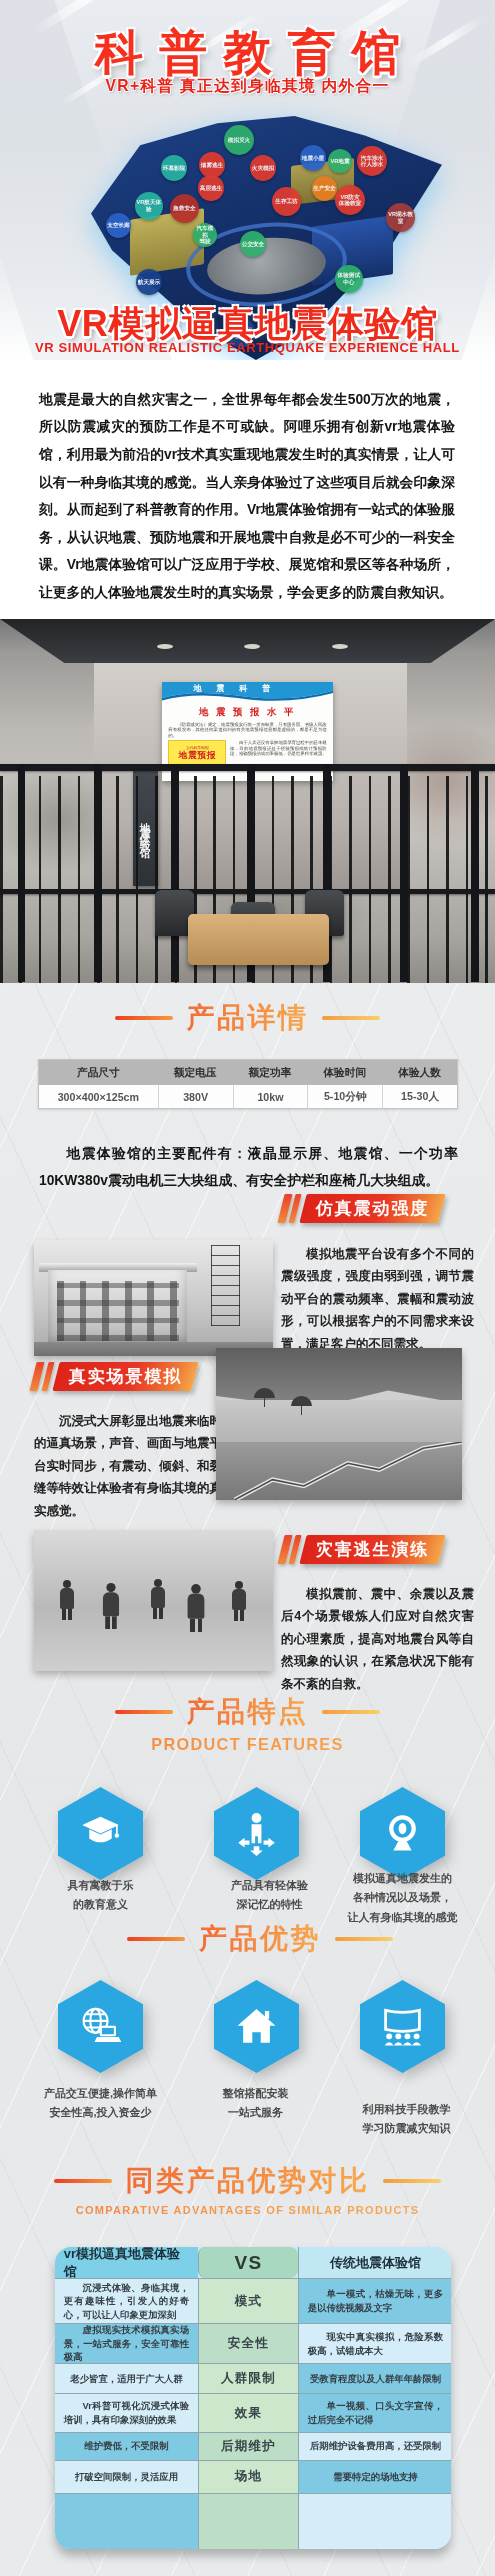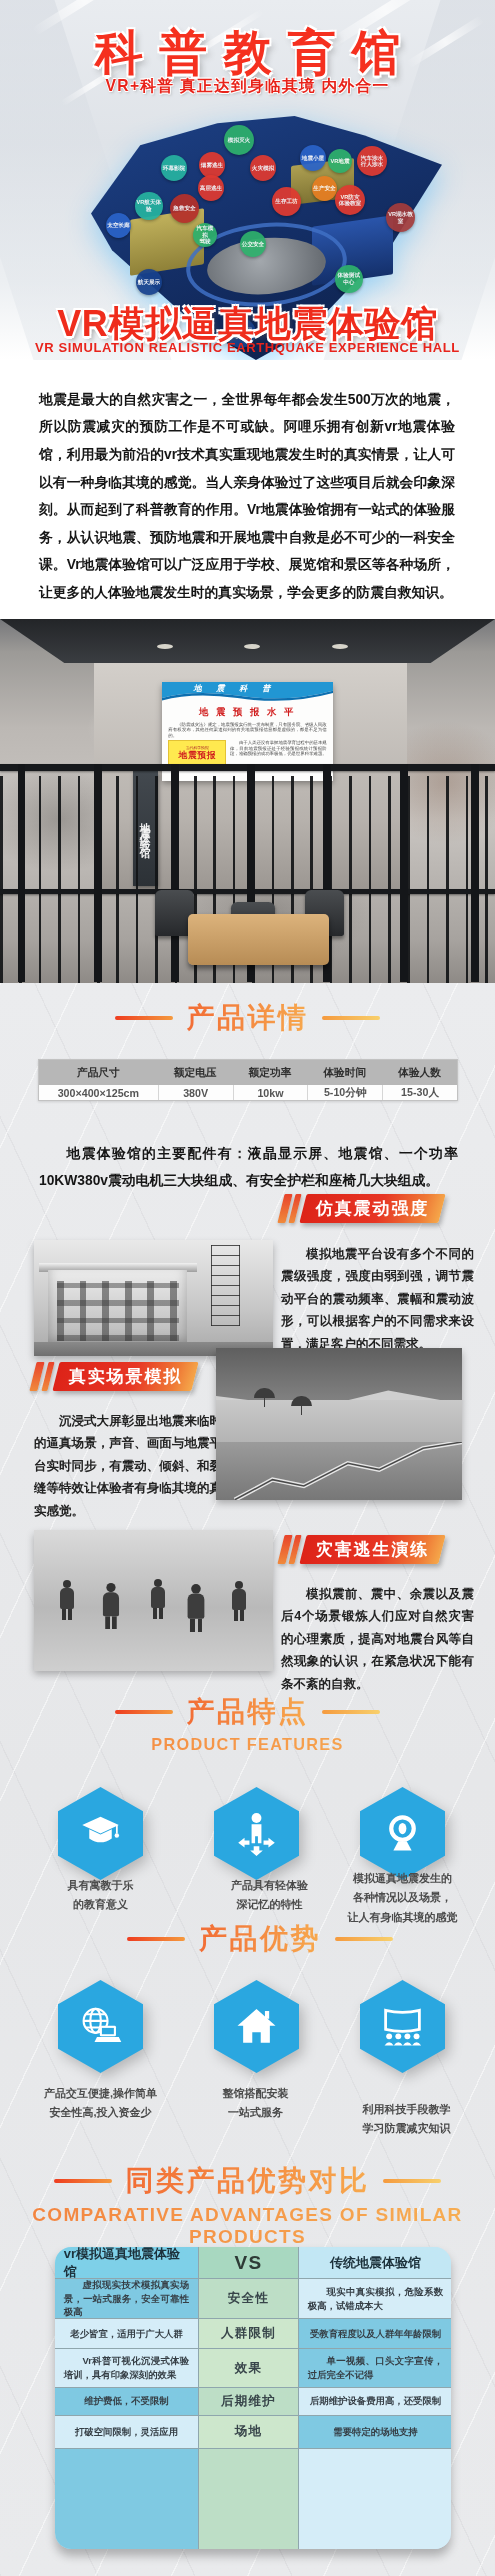--- a/index.html
+++ b/index.html
@@ -56,21 +56,21 @@
   .room-mottle{position:absolute;inset:0;
     background:radial-gradient(113px 75px at 12% 55%,rgba(70,66,62,.35),transparent 70%),
                radial-gradient(100px 88px at 90% 45%,rgba(122,84,62,.30),transparent 70%),
                radial-gradient(138px 88px at 55% 80%,rgba(80,76,72,.28),transparent 70%),
                radial-gradient(88px 56px at 30% 30%,rgba(255,255,255,.35),transparent 70%);}
   .backwall{position:absolute;left:94px;top:44px;width:313px;height:226px;
     background:linear-gradient(180deg,#d3cfca,#b6b1ac 70%,#9c9792);}
   .poster{position:absolute;left:162px;top:63px;width:171px;height:99px;background:#fdfdfc;
     box-shadow:0 2.5px 6.3px rgba(0,0,0,.35);padding:0 6.3px 3.8px 6.3px;}
   .poster-wave{position:absolute;left:0;top:0;width:171px;height:21px;}
-  .poster-tag{position:absolute;left:0;top:1.3px;width:146px;text-align:center;color:#fff;font-size:8.1px;font-weight:800;letter-spacing:6.3px;font-style:italic;}
+  .poster-tag{position:absolute;left:0;top:1.3px;width:146px;text-align:center;color:#fff;font-size:8.1px;font-weight:800;letter-spacing:6.3px;}
   .poster-title{margin-top:24px;text-align:center;color:#d11f1f;font-size:9.4px;font-weight:800;letter-spacing:2.5px;}
   .poster-body{margin-top:2.5px;font-size:4.4px;line-height:5.6px;color:#444;text-align:justify;text-indent:2em;}
   .poster-row{display:flex;gap:3.8px;margin-top:1.9px;}
   .poster-badge{width:58px;height:27.6px;background:#ffe94f;border:1.3px solid #e3c235;display:flex;flex-direction:column;
     align-items:center;justify-content:center;flex:none;}
   .poster-badge .b1{font-size:3.8px;color:#b02a2a;}
   .poster-badge .b2{font-size:8.8px;font-weight:800;color:#d11f1f;letter-spacing:0.6px;}
   .pillar-sign{position:absolute;left:133px;top:152px;width:25px;height:115px;background:linear-gradient(180deg,#43494f,#2c3136);
     color:#f2f2f2;writing-mode:vertical-rl;text-orientation:upright;font-size:10.7px;font-weight:700;letter-spacing:6.3px;
     display:flex;align-items:center;justify-content:center;box-shadow:1.3px 1.9px 3.8px rgba(0,0,0,.4);}
@@ -99,21 +99,21 @@
     background:linear-gradient(90deg,#f26d35,#f7a94e);-webkit-background-clip:text;background-clip:text;color:transparent;}
   .sec-en{margin-top:3.8px;font-size:16.3px;font-weight:800;letter-spacing:1.3px;
     background:linear-gradient(90deg,#f3823f,#f7b054);-webkit-background-clip:text;background-clip:text;color:transparent;}
 
   
   .spec-table{left:38px;top:1059px;width:420px;border:0.6px solid #c2c2c2;background:#fdfdfd;box-shadow:0 1.3px 2.5px rgba(0,0,0,.12);}
   .spec-row{display:flex;}
   .spec-row.head{background:#b7b7b7;}
   .spec-cell{display:flex;align-items:center;justify-content:center;font-size:10.7px;font-weight:700;}
   .spec-row.head .spec-cell{height:25px;color:#2f2f2f;}
-  .spec-row.vals .spec-cell{height:15px;color:#555;border-left:0.6px solid #d6d6d6;}
+  .spec-row.vals .spec-cell{height:23px;color:#555;border-left:0.6px solid #d6d6d6;}
   .spec-row.vals .spec-cell:first-child{border-left:none;}
   .c0{width:119px;} .c1{width:75px;} .c2{width:75px;} .c3{width:75px;} .c4{width:75px;}
   .spec-note{left:39px;top:1126px;width:419px;font-size:13.8px;line-height:27px;font-weight:700;color:#161616;
     text-align:justify;text-indent:2em;}
 
   
   .ribbon{height:29px;}
   .ribbon .bg{position:absolute;inset:0;transform:skewX(-14deg);border-radius:1.9px;
     background:linear-gradient(95deg,#dd2318 0%,#e73524 55%,#ef7a36 86%,#f5a94b 100%);
     box-shadow:2.5px 3.1px 5.6px rgba(0,0,0,.28);}
@@ -167,21 +167,21 @@
   .cmp-table{left:55px;top:2247px;width:396px;height:302px;border-radius:16.3px;overflow:hidden;
     box-shadow:0 6.3px 10px rgba(0,0,0,.25);display:flex;flex-direction:column;background:#cde8f5;}
   .cmp-row{display:flex;border-top:1.3px solid #8fa6ad;}
   .cmp-row:first-child{border-top:none;}
   .cmp-cell{display:flex;align-items:center;justify-content:center;padding:2.5px 8.8px;border-left:1.3px solid #8fa6ad;}
   .cmp-cell:first-child{border-left:none;}
   .cw-l{width:143px;flex:none;} .cw-m{width:100px;flex:none;} .cw-r{width:154px;flex:none;}
   .cmp-head{height:31px;flex:none;}
   .cmp-head .cmp-cell{font-size:13px;font-weight:800;color:#1d323c;}
   .cmp-head .vs{font-size:19px;letter-spacing:1.3px;color:#2e3b36;}
-  .hb-l{background:#7ed0e8;} .hb-m{background:#a8d8c0;} .hb-r{background:#c2e7f4;}
+  .hb-l{background:#7ed0e8;} .hb-m{background:#a8d8c0;border-radius:8px;} .hb-r{background:#c2e7f4;}
   .cell-light{background:#d5edf8;} .cell-mid{background:#7fc9e2;}
   .cell-green-a{background:#cde7cc;} .cell-green-b{background:#bddec6;}
   .cmp-txt{font-size:9.4px;line-height:1.45;font-weight:600;color:#363f46;text-align:justify;text-indent:2em;width:100%;}
   .cmp-txt.center{text-align:center;text-indent:0;}
   .cmp-aspect{font-size:12.5px;font-weight:800;color:#38454a;letter-spacing:1.3px;}
   .r1{height:45px;flex:none;} .r2{height:40px;flex:none;} .r3{height:30px;flex:none;}
   .r4{height:36px;flex:none;} .r5{height:39px;flex:none;} .r6{height:27.6px;flex:none;}
   .r7{height:33px;flex:none;} .r8{flex:1;}
 </style>
 </head>
@@ -479,29 +479,40 @@
 一站式服务</div>
   <div class="abs caption" style="left:325px;top:2084px;width:163px;margin-top:16px;">利用科技手段教学
 学习防震减灾知识</div>
 
   <div class="abs sec-head" style="left:0;top:2162px;">
     <div class="row">
       <span class="dash dash-l"></span>
       <span class="sec-cn">同类产品优势对比</span>
       <span class="dash dash-r"></span>
     </div>
-    <div class="sec-en" style="font-size:19px;">COMPARATIVE ADVANTAGES OF SIMILAR PRODUCTS</div>
+    <div class="sec-en" style="font-size:11px;">COMPARATIVE ADVANTAGES OF SIMILAR PRODUCTS</div>
   </div>
 
   <div class="abs cmp-table">
     <div class="cmp-row cmp-head">
       <div class="cmp-cell cw-l hb-l">vr模拟逼真地震体验馆</div>
       <div class="cmp-cell cw-m hb-m vs">VS</div>
       <div class="cmp-cell cw-r hb-r">传统地震体验馆</div>
     </div>
+    <div class="cmp-row r1">
+      <div class="cmp-cell cw-l cell-light">
+          <span class="cmp-txt">沉浸式体验、身临其境，更有趣味性，引发人的好奇心，可以让人印象更加深刻</span>
+        </div>
+      <div class="cmp-cell cw-m cell-green-a">
+          <span class="cmp-aspect">模式</span>
+        </div>
+      <div class="cmp-cell cw-r cell-mid">
+          <span class="cmp-txt">单一模式，枯燥无味，更多是以传统视频及文字</span>
+        </div>
+    </div>
     <div class="cmp-row r2">
       <div class="cmp-cell cw-l cell-mid">
           <span class="cmp-txt">虚拟现实技术模拟真实场景，一站式服务，安全可靠性极高</span>
         </div>
       <div class="cmp-cell cw-m cell-green-b">
           <span class="cmp-aspect">安全性</span>
         </div>
       <div class="cmp-cell cw-r cell-light">
           <span class="cmp-txt">现实中真实模拟，危险系数极高，试错成本大</span>
         </div>

